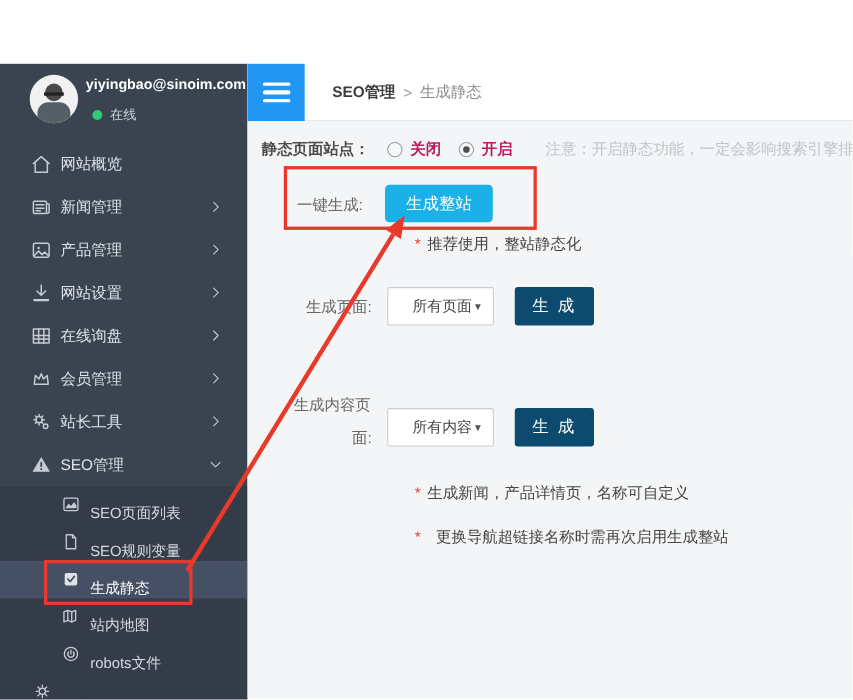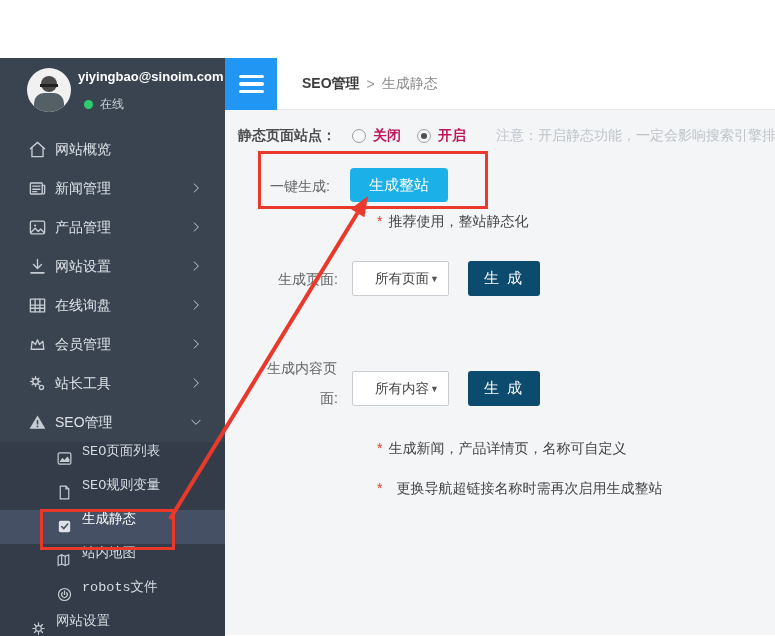--- a/index.html
+++ b/index.html
@@ -33,22 +33,22 @@
   .p-status span { color:#ccd3da; font-size:12px; margin-left:7px; }
 
   ul.menu { list-style:none; }
   li.mi { position:relative; height:39px; display:flex; align-items:center;
     color:#dde2e8; font-size:14px; cursor:pointer; }
   li.mi .ic { position:absolute; left:28px; top:10px; width:19px; height:19px; }
   li.mi .lbl { margin-left:55px; }
   li.mi .chev { position:absolute; right:22px; top:12px; width:14px; height:14px; }
   svg.lineic { stroke:#c6ccd4; fill:none; stroke-width:1.7; stroke-linecap:round; stroke-linejoin:round; }
   .submenu { background:#333c48; list-style:none; }
-  li.smi { position:relative; height:34px; display:flex; align-items:flex-start;
-    color:#d6dce2; font-size:13.5px; cursor:pointer;font-family:Liberation Mono, monospace; }
+  li.smi { position:relative; height:34px; display:flex; align-items:flex-end;
+    color:#d6dce2; font-size:13.5px; cursor:pointer; }
   li.smi .ic { position:absolute; left:56px; top:8px; width:17px; height:17px; }
   li.smi .lbl { margin-left:82px; }
   li.smi.active { background:#465064; color:#fff; }
   li.clipped { height:40px; }
 
   
   #main { position:absolute; left:225px; top:58px; width:550px; height:578px; }
   #topstrip { position:relative; width:550px; height:52px; background:#fff;
     border-bottom:1px solid #e6e8ea; }
   #hamburger { position:absolute; left:0; top:0; width:52px; height:52px;

